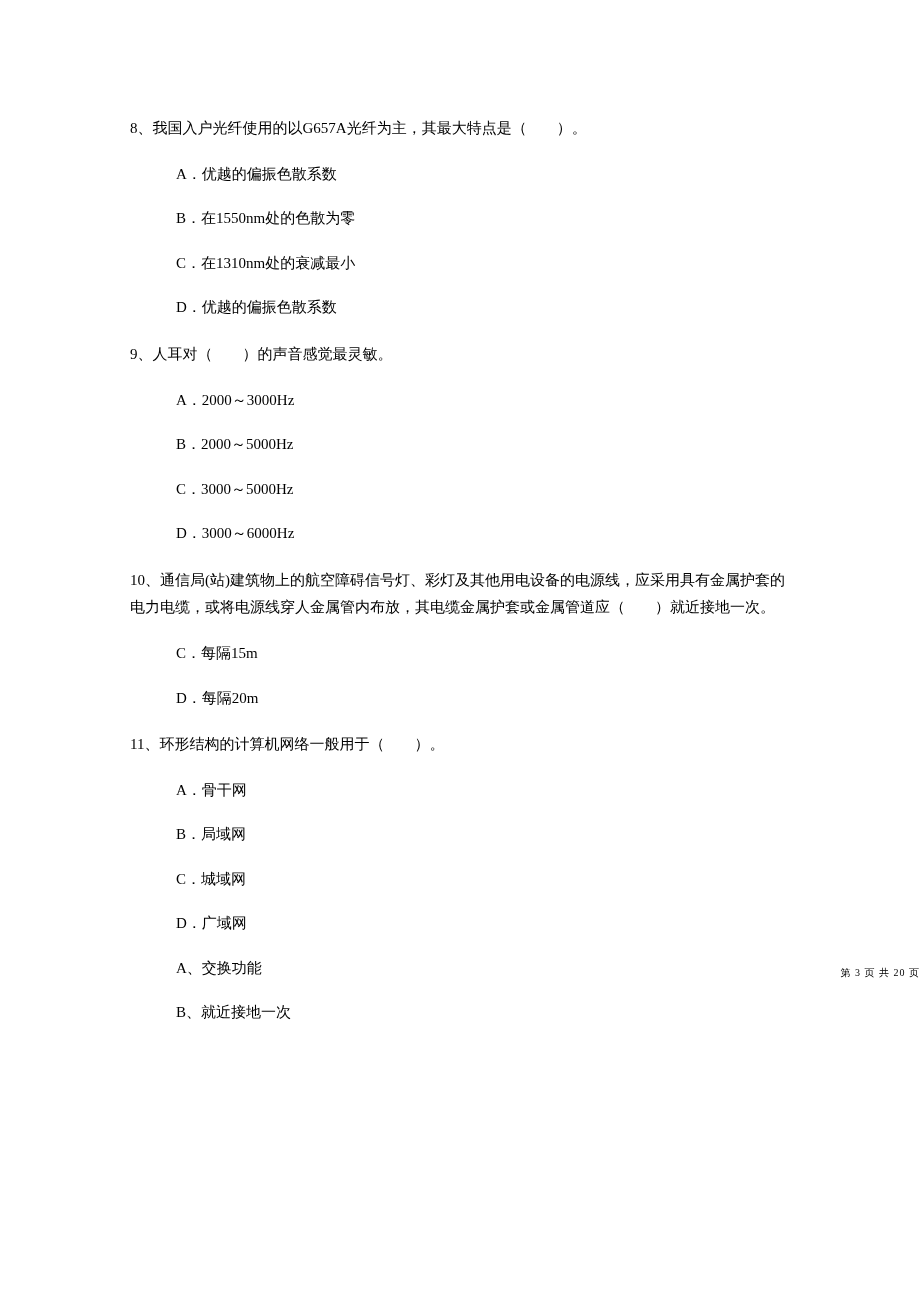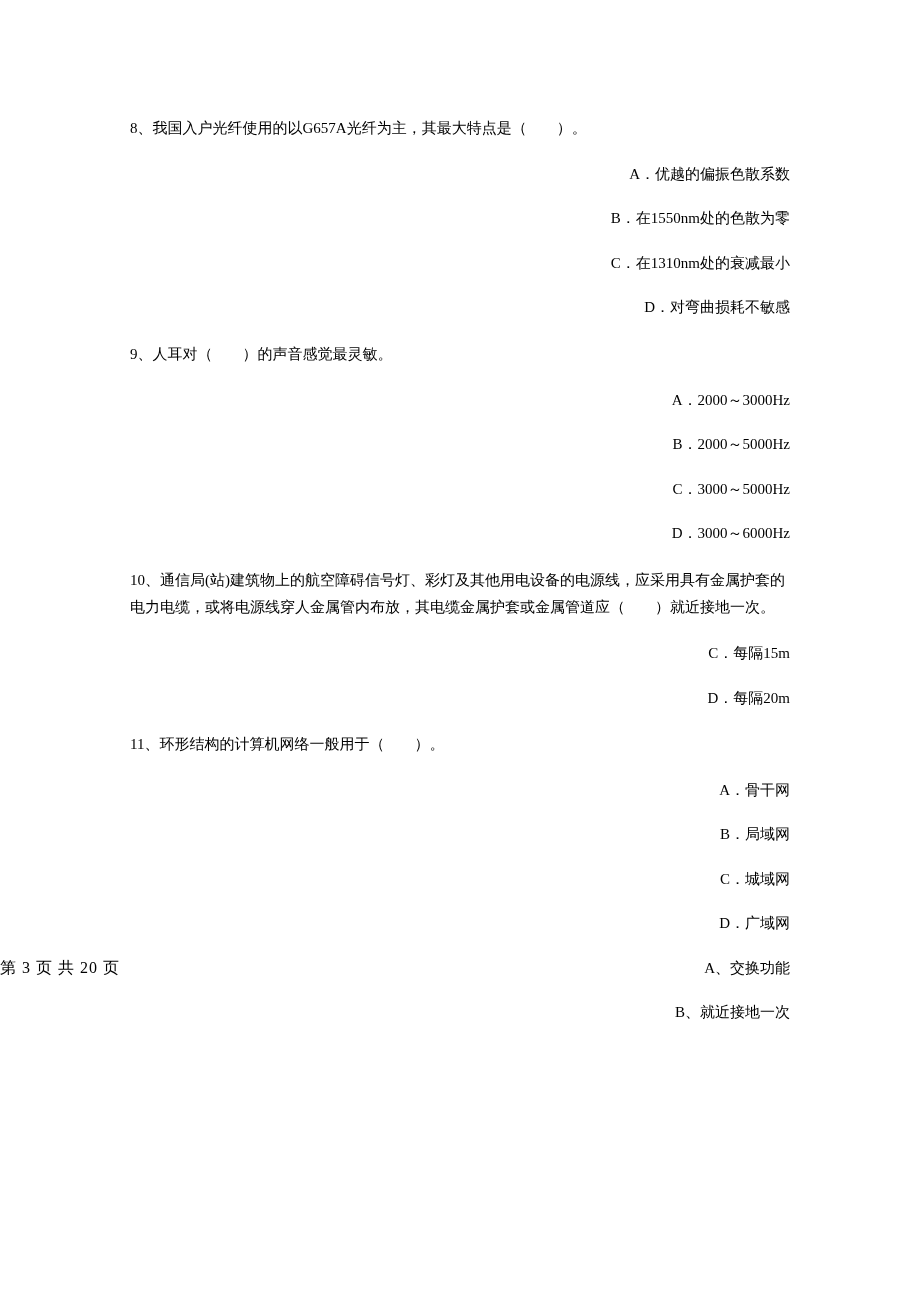--- a/index.html
+++ b/index.html
@@ -21,47 +21,46 @@
   }
   .question {
     margin-bottom: 4px;
   }
   .q-text {
     margin: 0 0 20px 0;
     line-height: 1.85;
   }
   .options {
     padding-left: 46px;
-    text-align: right;
   }
   .opt {
     margin: 0 0 22px 0;
   }
   .footer {
     position: absolute;
     bottom: 60px;
     left: 0;
     width: 100%;
-    text-align: left;
-    font-size: 16px;
+    text-align: right;
+    font-size: 10px;
     letter-spacing: 1px;
   }
 </style>
 </head>
 <body>
 
 <div class="page">
 
   <div class="question">
     <p class="q-text"><span>8、</span><span>我国入户光纤使用的以G657A光纤为主，其最大特点是（　　）。</span></p>
     <div class="options">
       <p class="opt">A．优越的偏振色散系数</p>
       <p class="opt">B．在1550nm处的色散为零</p>
       <p class="opt">C．在1310nm处的衰减最小</p>
-      <p class="opt">D．对弯曲损耗不敏感</p>
+      <p class="opt">D．优越的偏振色散系数</p>
     </div>
   </div>
 
   <div class="question">
     <p class="q-text"><span>9、</span><span>人耳对（　　）的声音感觉最灵敏。</span></p>
     <div class="options">
       <p class="opt">A．2000～3000Hz</p>
       <p class="opt">B．2000～5000Hz</p>
       <p class="opt">C．3000～5000Hz</p>
       <p class="opt">D．3000～6000Hz</p>

